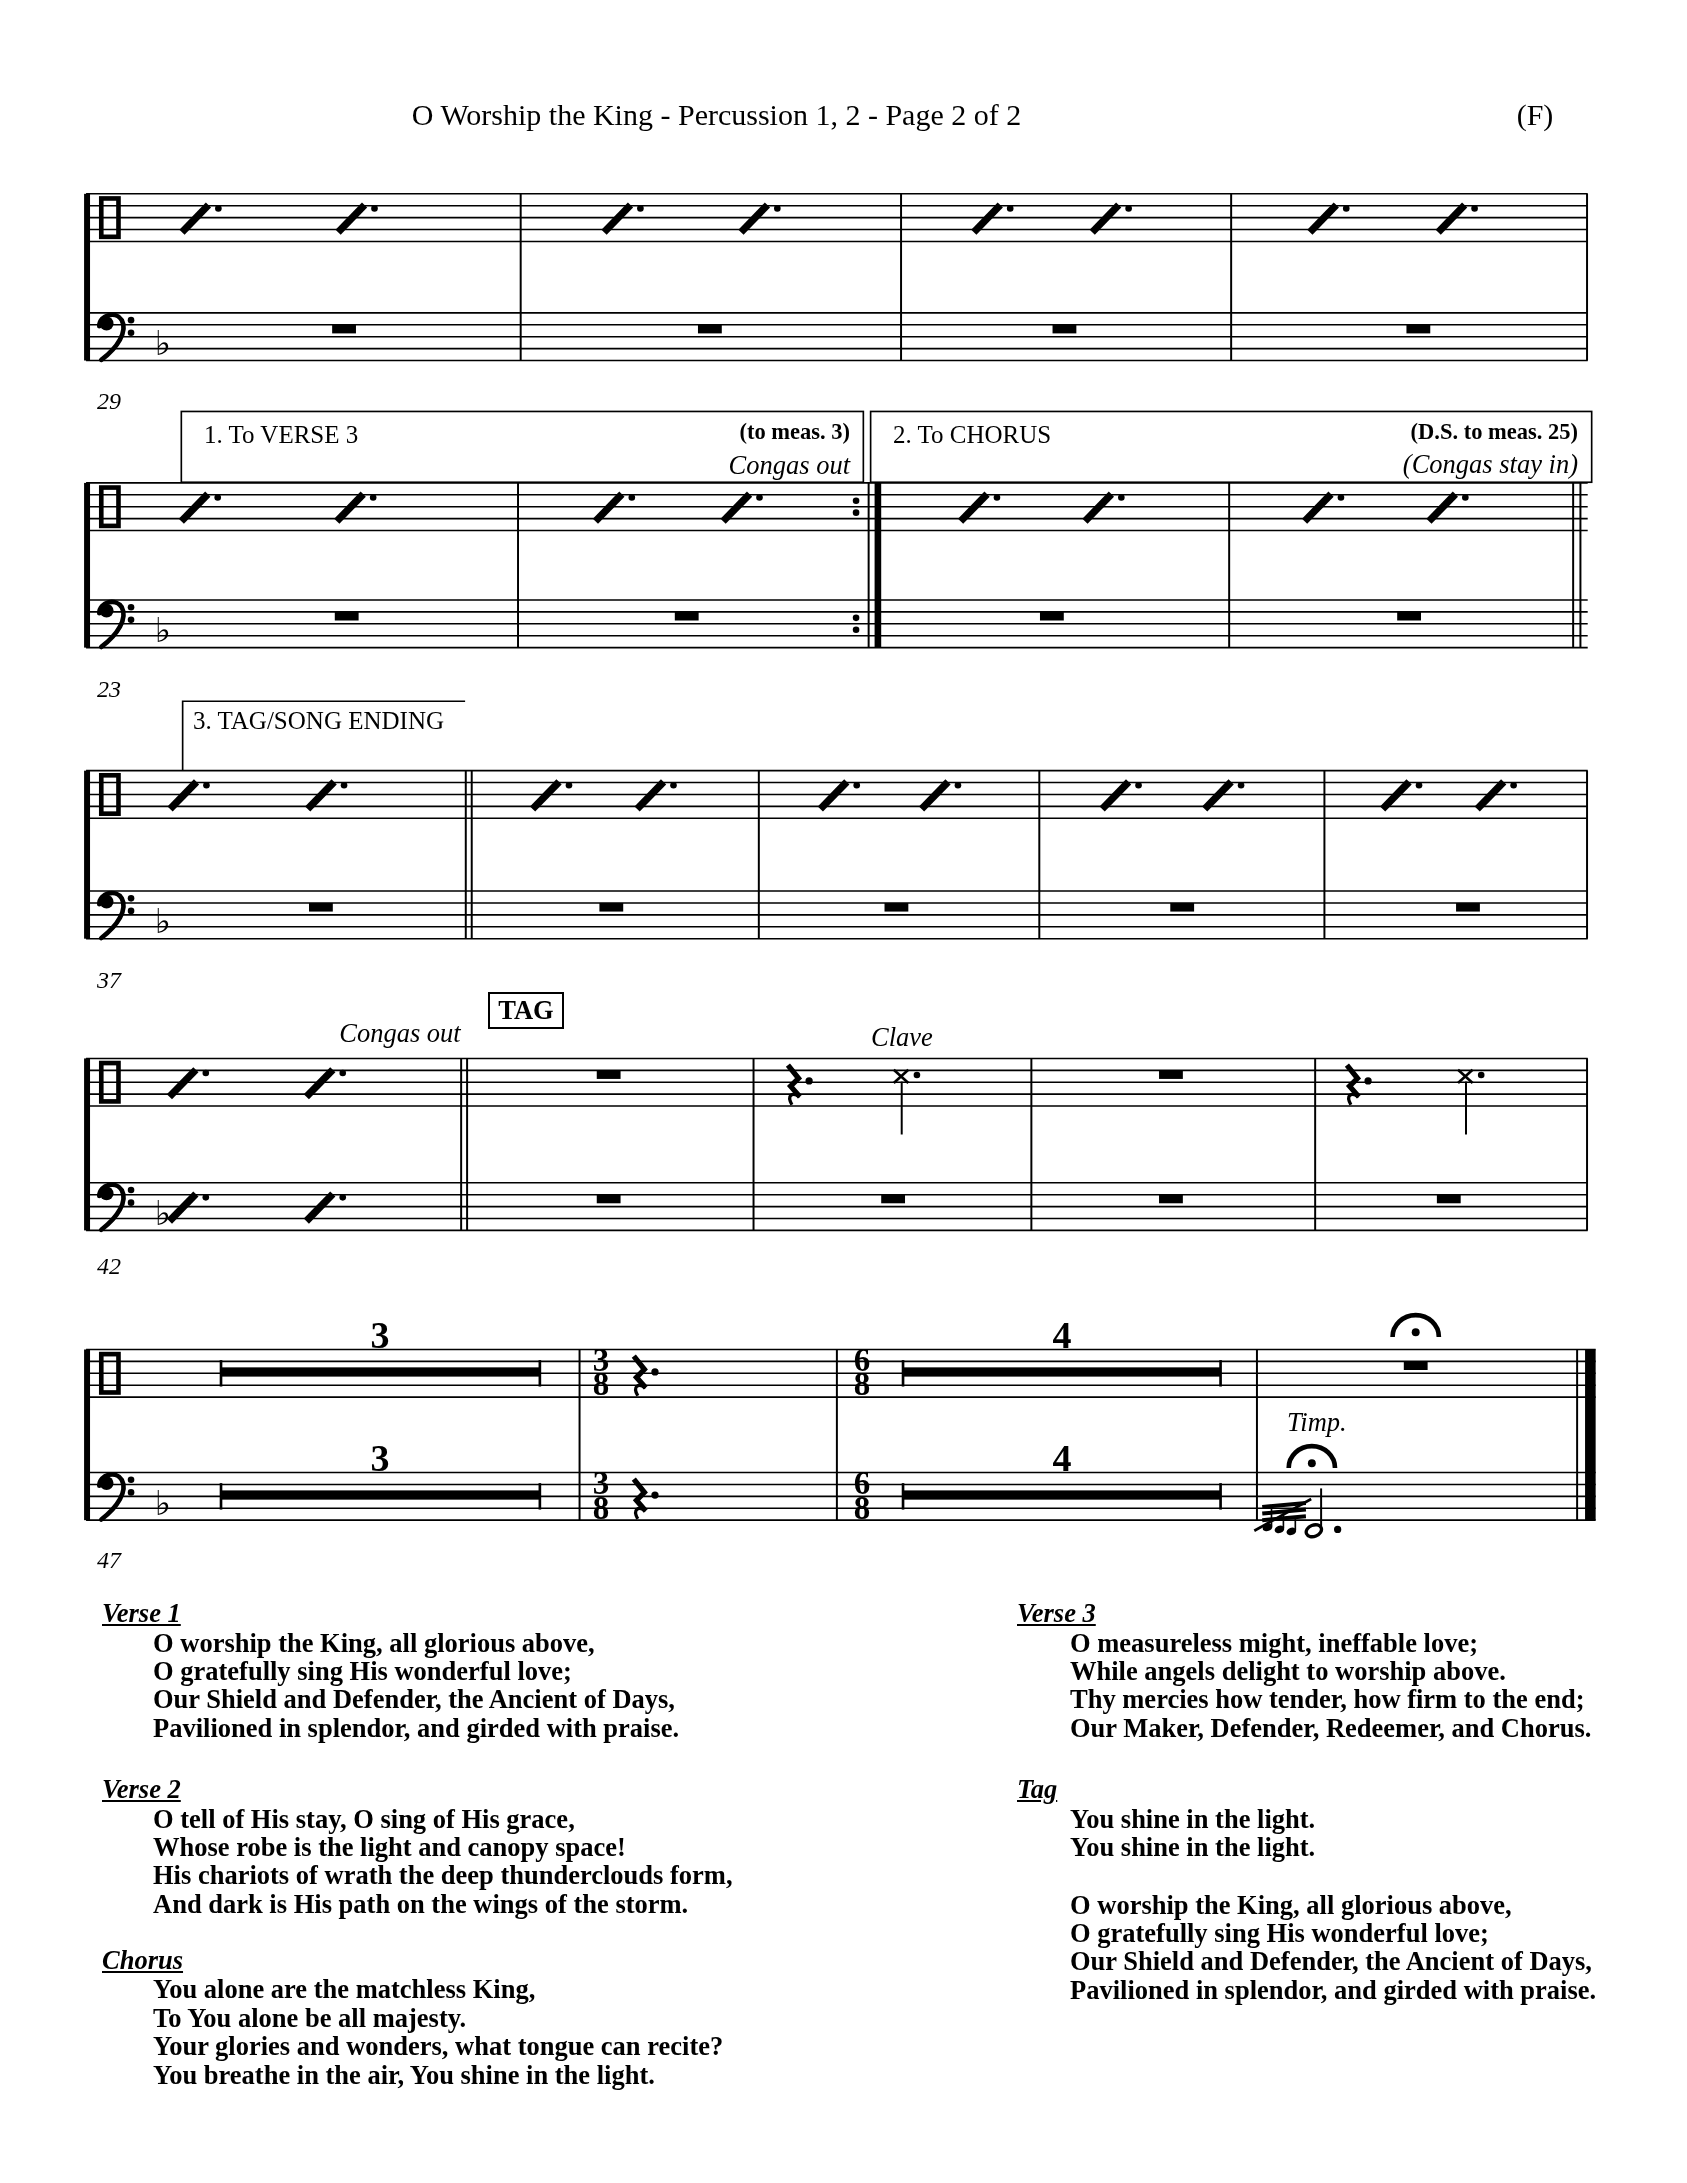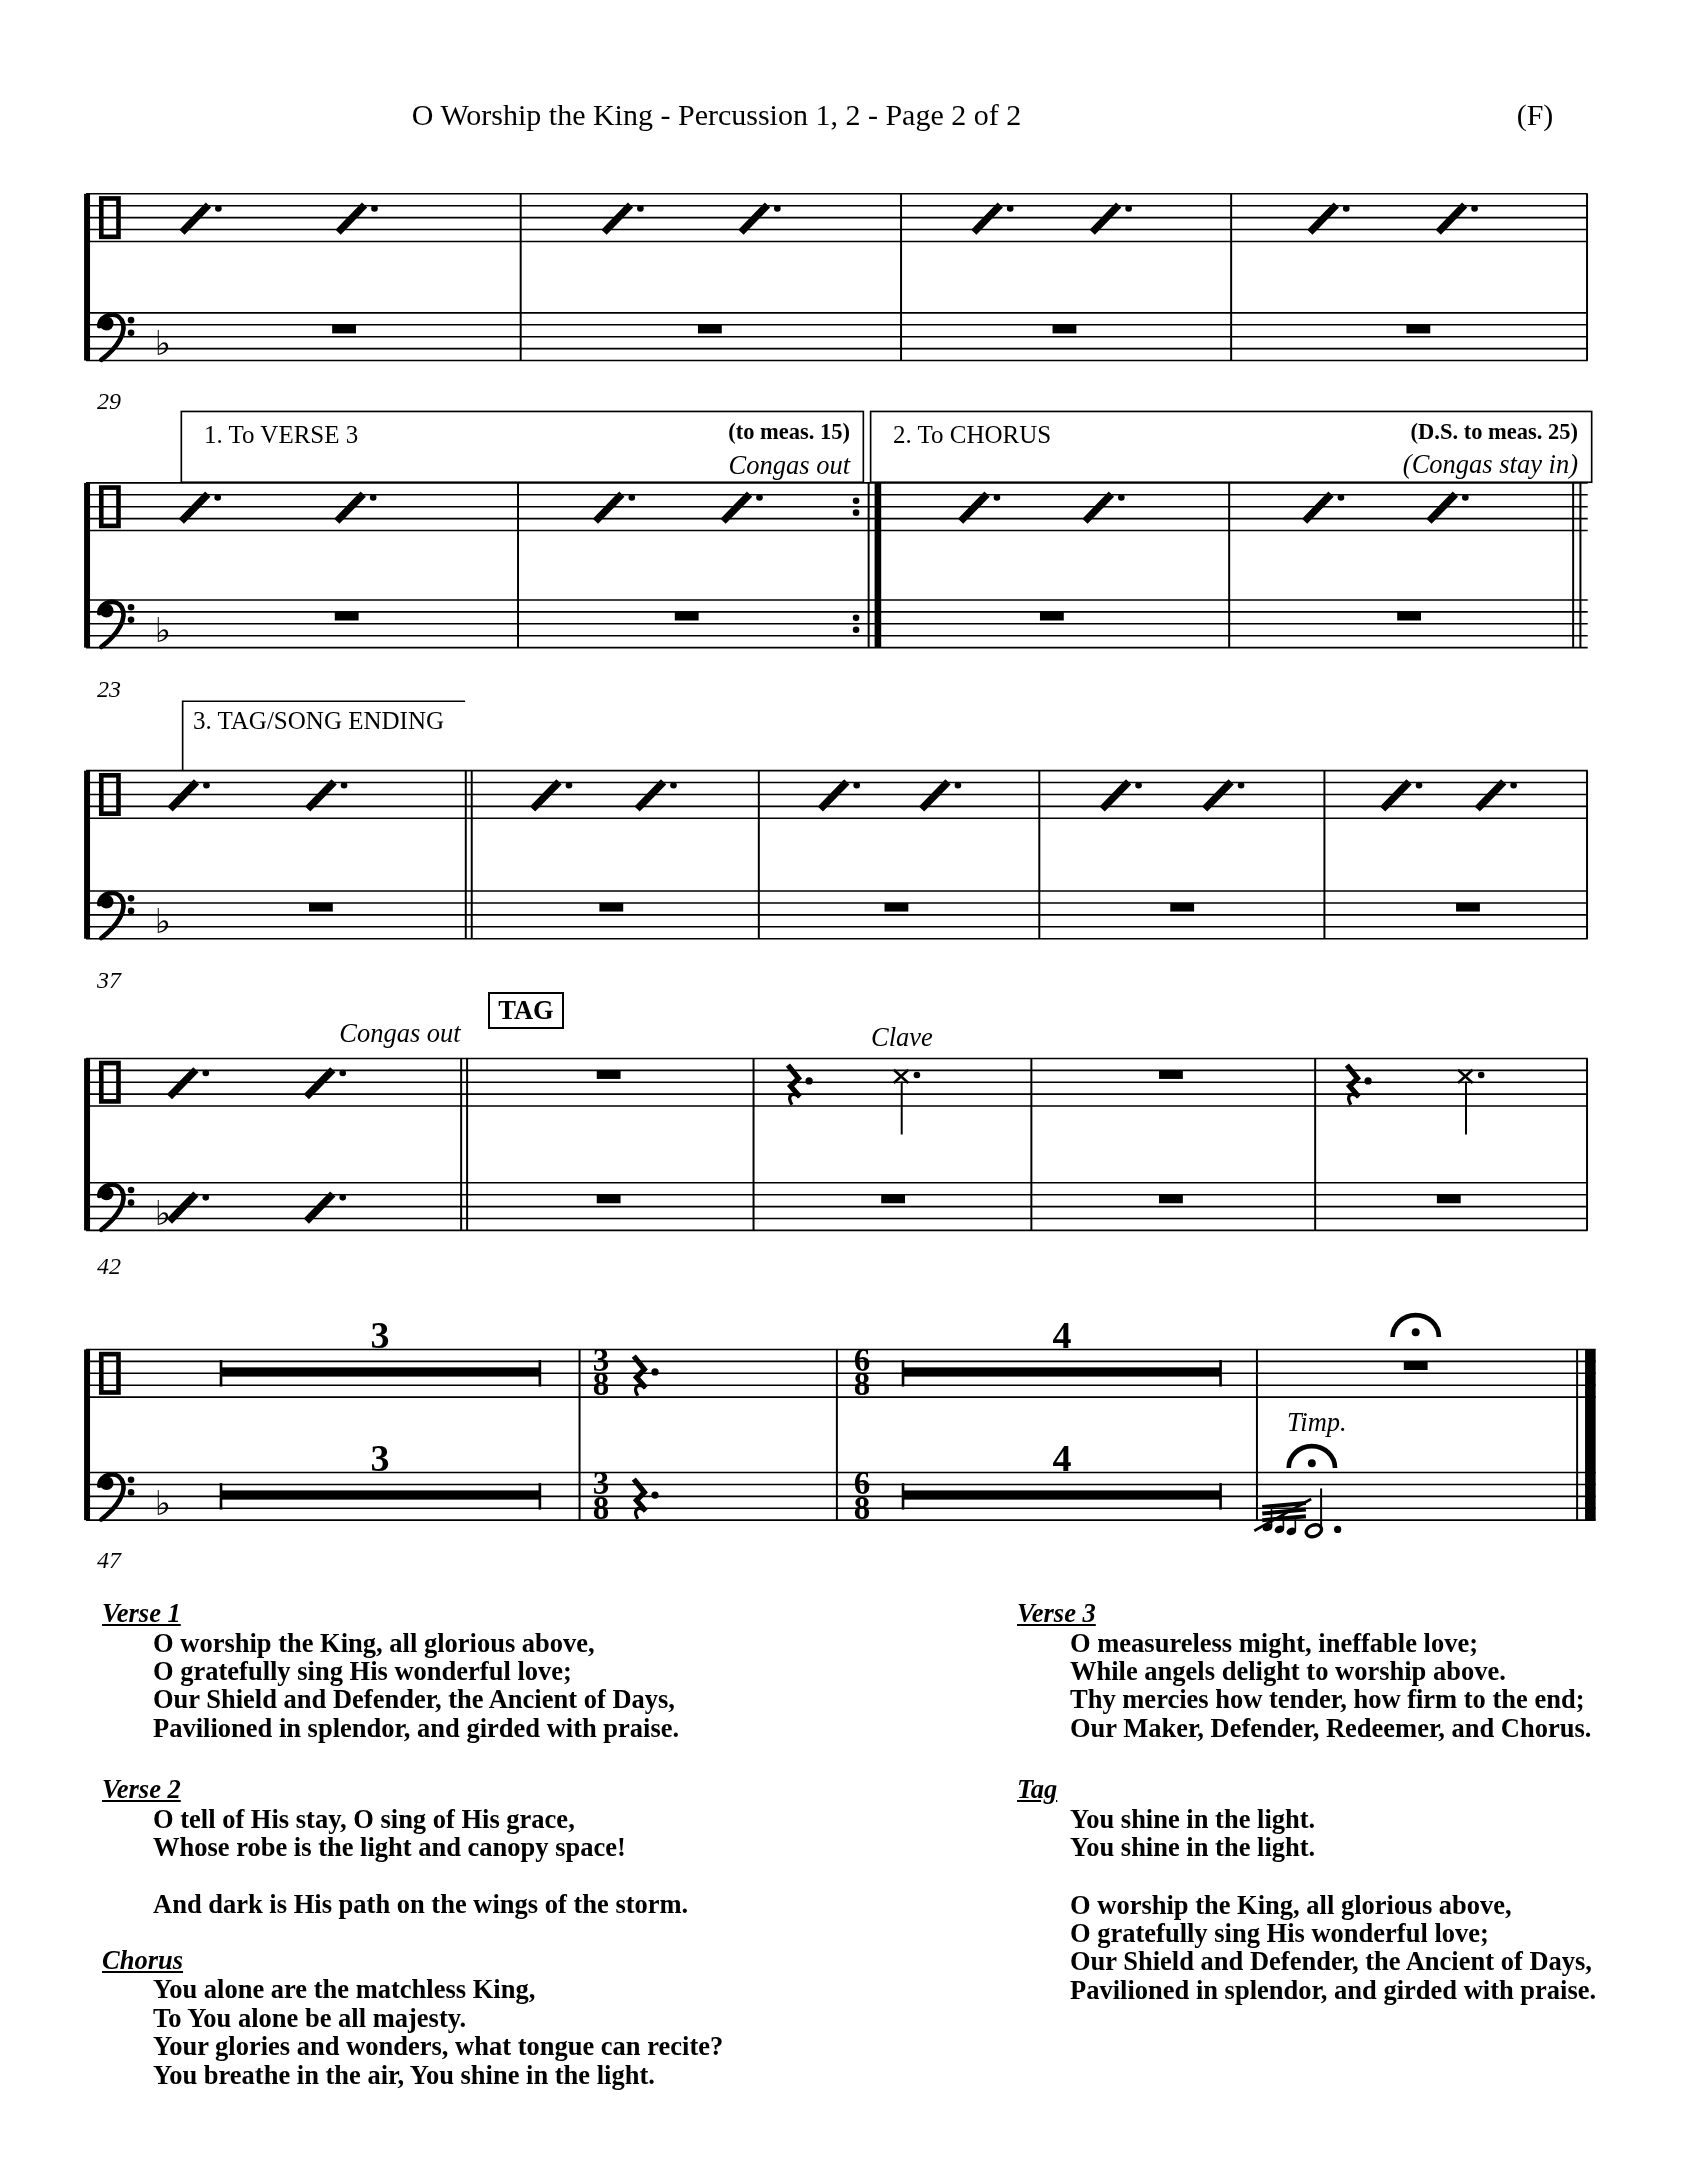--- a/index.html
+++ b/index.html
@@ -264,21 +264,21 @@
   <div class="t title">O Worship the King - Percussion 1, 2 - Page 2 of 2</div>
   <div class="t key">(F)</div>
 
   <div class="t mnum" style="top:388px">29</div>
   <div class="t mnum" style="top:676px">23</div>
   <div class="t mnum" style="top:967px">37</div>
   <div class="t mnum" style="top:1253px">42</div>
   <div class="t mnum" style="top:1547px">47</div>
 
   <div class="t vlabel" style="left:204px;top:421px">1. To VERSE 3</div>
-  <div class="t vcue" style="left:529px;top:419px">(to meas. 15)</div>
+  <div class="t vcue" style="left:529px;top:419px">(to meas. 3)</div>
   <div class="t vinstr" style="left:529px;top:450px">Congas out</div>
   <div class="t vlabel" style="left:893px;top:421px">2. To CHORUS</div>
   <div class="t vcue" style="left:1257px;top:419px">(D.S. to meas. 25)</div>
   <div class="t vinstr" style="left:1257px;top:449px">(Congas stay in)</div>
   <div class="t vlabel" style="left:193px;top:707px">3. TAG/SONG ENDING</div>
 
   <div class="t instr" style="left:291px;top:1018px;width:218px;text-align:center">Congas out</div>
   <div class="t tagbox">TAG</div>
   <div class="t instr" style="left:871px;top:1022px">Clave</div>
   <div class="t instr" style="left:1287px;top:1407px">Timp.</div>
@@ -299,20 +299,21 @@
 
   <div class="t lyrh" style="left:102px;top:1598px">Verse 1</div>
   <div class="t lyr" style="left:153px;top:1628px">O worship the King, all glorious above,</div>
   <div class="t lyr" style="left:153px;top:1656px">O gratefully sing His wonderful love;</div>
   <div class="t lyr" style="left:153px;top:1684px">Our Shield and Defender, the Ancient of Days,</div>
   <div class="t lyr" style="left:153px;top:1713px">Pavilioned in splendor, and girded with praise.</div>
 
   <div class="t lyrh" style="left:102px;top:1774px">Verse 2</div>
   <div class="t lyr" style="left:153px;top:1804px">O tell of His stay, O sing of His grace,</div>
   <div class="t lyr" style="left:153px;top:1832px">Whose robe is the light and canopy space!</div>
+  <div class="t lyr" style="left:153px;top:1860px">His chariots of wrath the deep thunderclouds form,</div>
   <div class="t lyr" style="left:153px;top:1889px">And dark is His path on the wings of the storm.</div>
 
   <div class="t lyrh" style="left:102px;top:1945px">Chorus</div>
   <div class="t lyr" style="left:153px;top:1974px">You alone are the matchless King,</div>
   <div class="t lyr" style="left:153px;top:2003px">To You alone be all majesty.</div>
   <div class="t lyr" style="left:153px;top:2031px">Your glories and wonders, what tongue can recite?</div>
   <div class="t lyr" style="left:153px;top:2060px">You breathe in the air, You shine in the light.</div>
 
   <div class="t lyrh" style="left:1017px;top:1598px">Verse 3</div>
   <div class="t lyr" style="left:1070px;top:1628px">O measureless might, ineffable love;</div>

